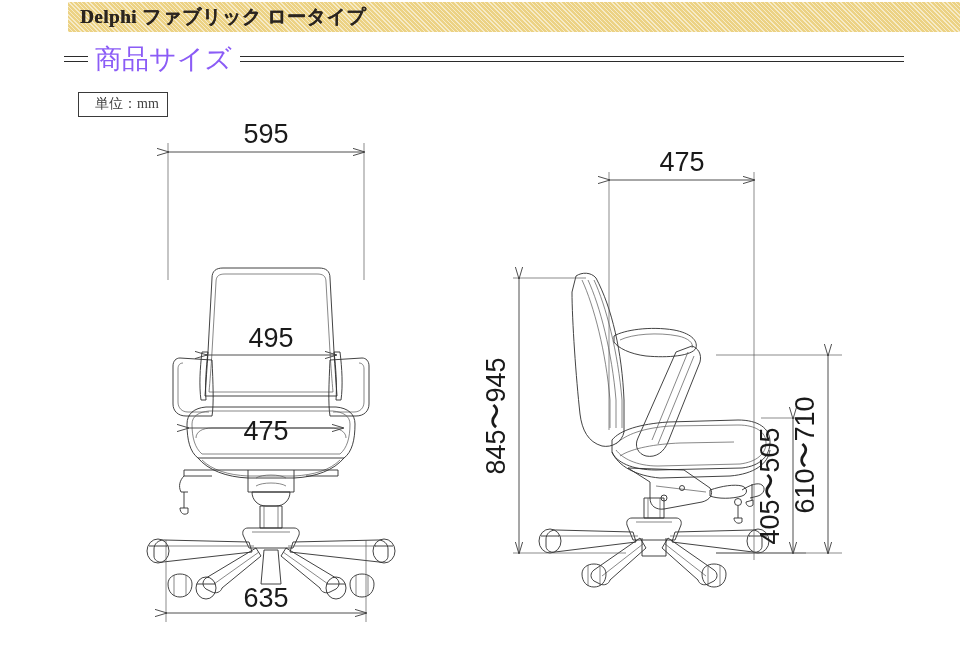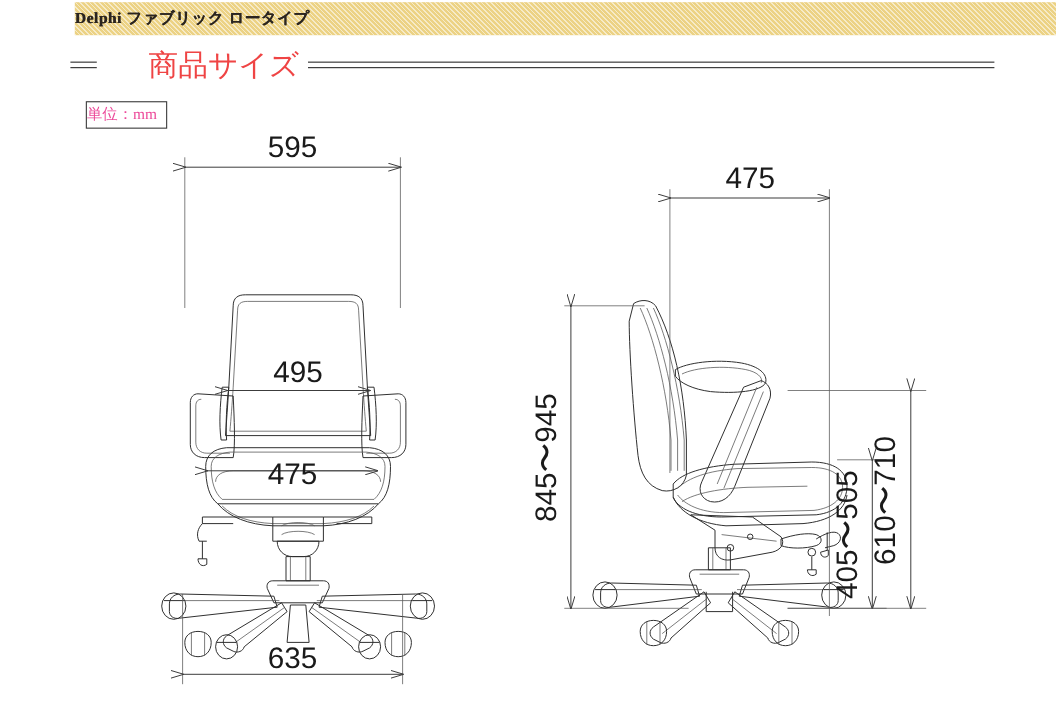--- a/index.html
+++ b/index.html
@@ -29,24 +29,24 @@
         rgba(255,255,255,0.55) 0px,
         rgba(255,255,255,0.55) 1px,
         rgba(0,0,0,0.0) 1px,
         rgba(0,0,0,0.0) 3px);
     display: flex;
     align-items: center;
   }
   #title-banner .banner-text {
     font-family: "Liberation Serif", serif;
     font-weight: bold;
-    font-size: 14px;
+    font-size: 19px;
     letter-spacing: 0.5px;
     color: #2b2520;
-    padding-left: 0;
+    padding-left: 12px;
     white-space: nowrap;
     text-shadow: 0.4px 0 0 #2b2520;
   }
 
   
   #section-heading {
     position: absolute;
     left: 64px;
     top: 42px;
     width: 840px;
@@ -69,35 +69,34 @@
     background: #2b2b2b;
   }
   .rule-double::before { top: 0px; }
   .rule-double::after  { top: 5px; }
   #rule-left  { width: 24px; margin-right: 7px; }
   #rule-right { flex: 1 1 auto; margin-left: 8px; }
   #section-heading .heading-text {
     font-family: "Liberation Serif", serif;
     font-size: 27px;
     line-height: 1;
-    color: #ef4444;
+    color: #8b5cf6;
     white-space: nowrap;
-    margin-left: 40px;
   }
 
   
   #unit-box {
     position: absolute;
     left: 78px;
     top: 92px;
     border: 1px solid #3a3a3a;
-    padding: 2px 8px 3px 0;
+    padding: 2px 8px 3px 16px;
     font-family: "Liberation Serif", serif;
     font-size: 14px;
-    color: #ec4899;
+    color: #404040;
     background: #fff;
     white-space: nowrap;
   }
 
   
   #drawing {
     position: absolute;
     left: 16px;
     top: 0;
     width: 960px;

